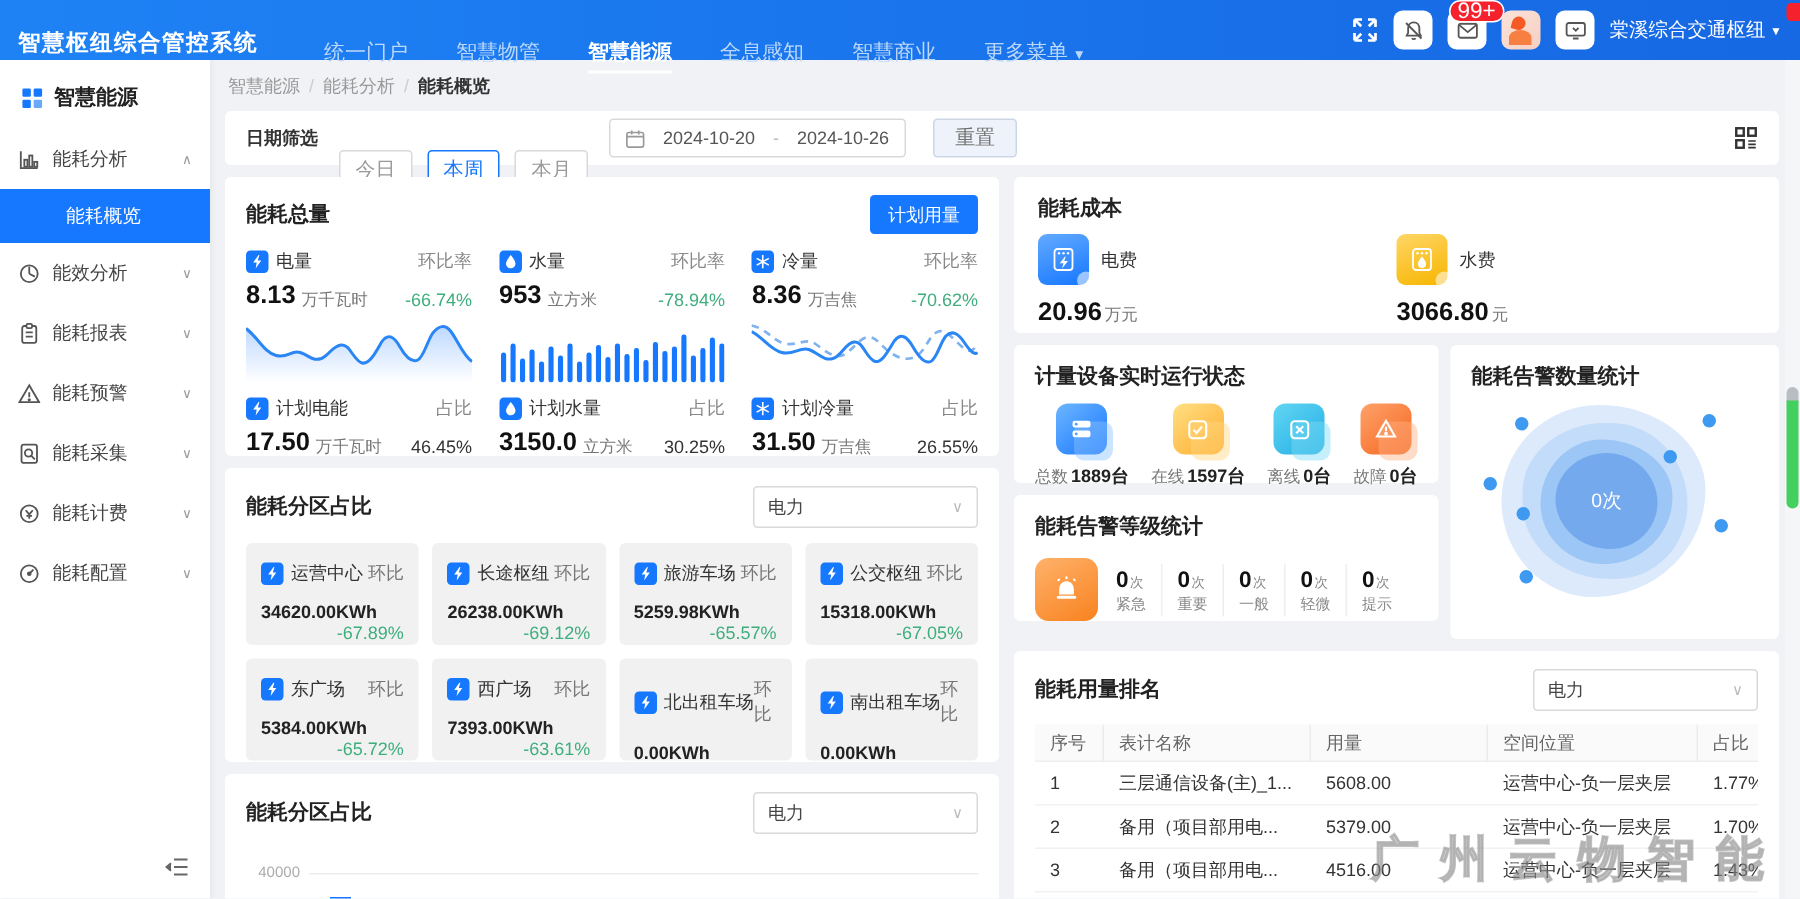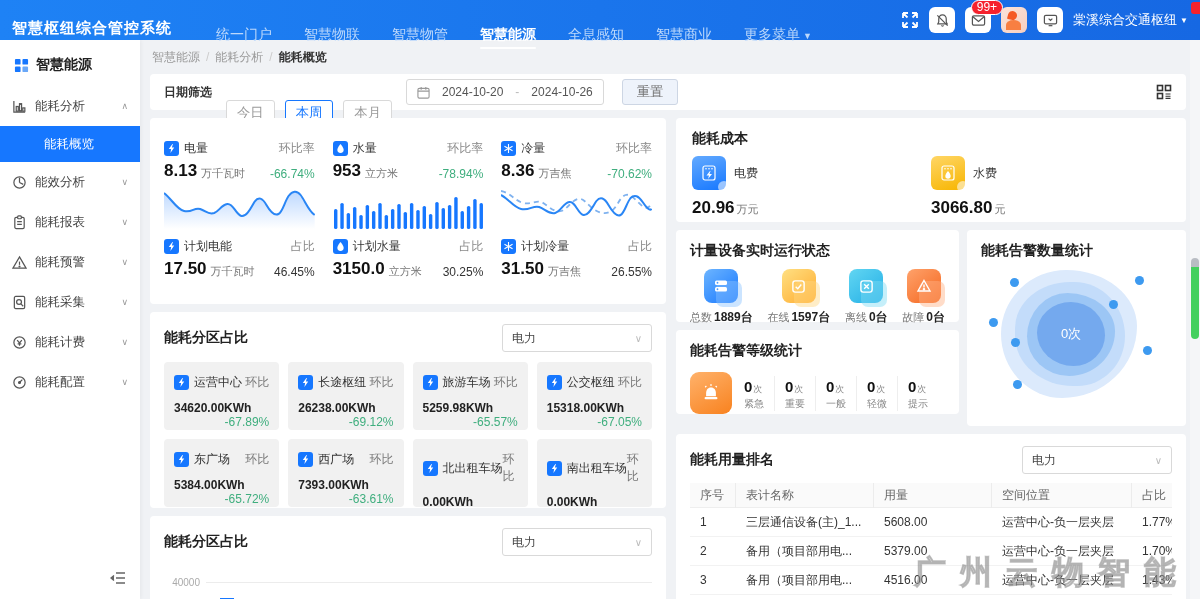--- a/index.html
+++ b/index.html
@@ -11,21 +11,21 @@
   .topbar { position:relative; height:40px; background:linear-gradient(90deg,#1e82f5,#1668e3); display:flex; align-items:center; padding:0 12px; color:#fff; z-index:30; }
   .brand { font-size:15px; font-weight:bold; letter-spacing:1px; margin-right:28px; white-space:nowrap;margin-top:16px; }
   .menu { display:flex; align-items:center; height:40px; flex:1; }
   .menu-item { position:relative; height:40px; line-height:40px; padding:0 16px; font-size:14px; color:#bcd8fb; cursor:pointer; white-space:nowrap;margin-top:28px; }
   .menu-item.active { color:#fff; font-weight:bold; }
   .menu-item.active::after { content:""; position:absolute; left:16px; right:16px; bottom:5px; height:2px; background:#fff; border-radius:1px; }
   .menu-caret { font-size:9px; margin-left:3px; }
   .top-actions { display:flex; align-items:center; gap:10px; }
   .fs-icon { width:18px; height:18px; cursor:pointer; }
   .tb-btn { position:relative; width:26px; height:26px; background:#fff; border-radius:6px; display:flex; align-items:center; justify-content:center; cursor:pointer; }
-  .badge { position:absolute; top:-7px; right:-12px; background:#f5222d; color:#fff; font-size:12px; line-height:13px; padding:0 5px; border-radius:8px; border:1px solid #fff; }
+  .badge { position:absolute; top:-7px; right:-12px; background:#f5222d; color:#fff; font-size:15px; line-height:13px; padding:0 5px; border-radius:8px; border:1px solid #fff; }
   .avatar { width:26px; height:26px; border-radius:6px; background:linear-gradient(135deg,#fbe3da,#f6cfc0); position:relative; overflow:hidden; cursor:pointer; }
   .avatar::before { content:""; position:absolute; left:7px; top:4px; width:9px; height:9px; background:#f55a25; border-radius:50% 50% 50% 10%; transform:rotate(15deg); }
   .avatar::after { content:""; position:absolute; left:5px; top:13px; width:15px; height:10px; background:#f87f42; border-radius:50% 50% 0 0; }
   .org { display:flex; align-items:center; font-size:13px; color:#fff; cursor:pointer; white-space:nowrap; }
   .org .menu-caret { font-size:8px; }
   .red-sliver { position:absolute; right:0; top:2px; width:9px; height:12px; background:#f5222d; border-radius:3px 0 0 3px; }
 
   
   .layout { display:flex; height:559px; }
   .sidebar { position:relative; width:140px; background:#fff; box-shadow:1px 0 4px rgba(0,0,0,.05); z-index:10; flex:none; }
@@ -165,21 +165,20 @@
 </style>
 </head>
 <body>
 
 <div class="app">
 
   <header class="topbar">
     <div class="brand">智慧枢纽综合管控系统</div>
     <nav class="menu">
       <span class="menu-item">统一门户</span>
-      <span class="menu-item">智慧物联</span>
       <span class="menu-item">智慧物管</span>
       <span class="menu-item active">智慧能源</span>
       <span class="menu-item">全息感知</span>
       <span class="menu-item">智慧商业</span>
       <span class="menu-item"><span>更多菜单</span><span class="menu-caret">▼</span></span>
     </nav>
     <div class="top-actions">
       <svg class="fs-icon" viewBox="0 0 18 18" fill="none" stroke="#fff" stroke-width="1.8">
           <path d="M7 2 L2 2 M2 2 L2 7 M2 2 L6.5 6.5"></path>
           <path d="M11 2 L16 2 M16 2 L16 7 M16 2 L11.5 6.5"></path>
@@ -323,20 +322,24 @@
             <rect x="1.5" y="9.5" width="5" height="5"></rect>
             <path d="M9.5 10 H14.5 M9.5 12.2 H14.5 M9.5 14.4 H14.5" stroke-width="1.1"></path>
           </svg>
       </div>
 
       <div class="cols">
 
         <div class="col-left">
 
           <section class="card total-card">
+            <div class="total-head">
+              <span class="card-title">能耗总量</span>
+              <button class="plan-btn">计划用量</button>
+            </div>
             <div class="metric-grid">
               <div>
                 <div class="m-row1">
                   <span class="mini-meter">
                       <svg width="9" height="9" viewBox="0 0 10 10">
                         <path d="M6 0 L2 5.5 H4.6 L3.8 10 L8 4 H5.4 L6.6 0 Z" fill="#fff"></path>
                       </svg>
                     </span>
                   <span class="m-name">电量</span>
                   <span class="m-rlabel">环比率</span>

